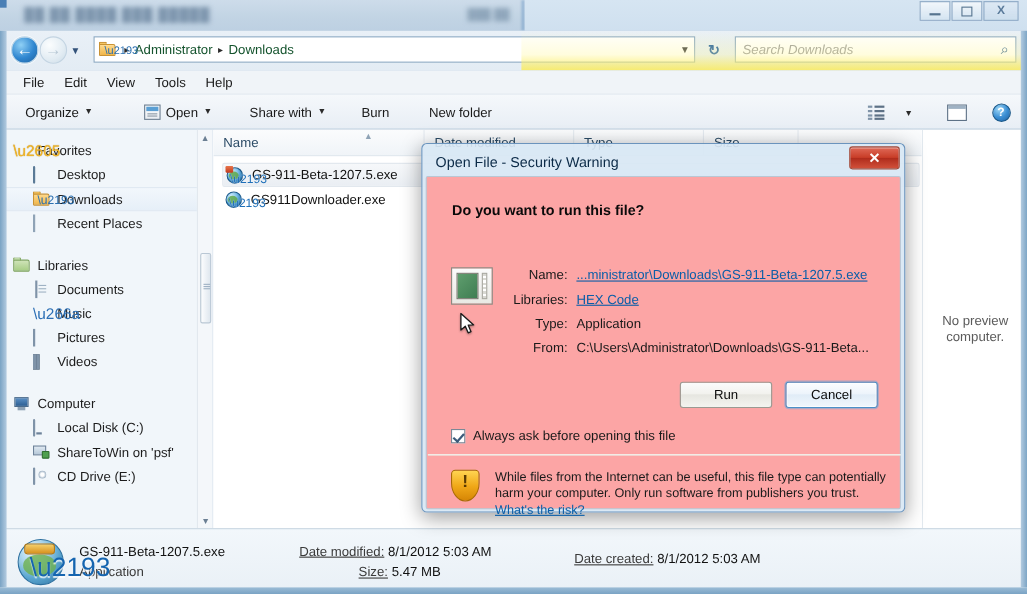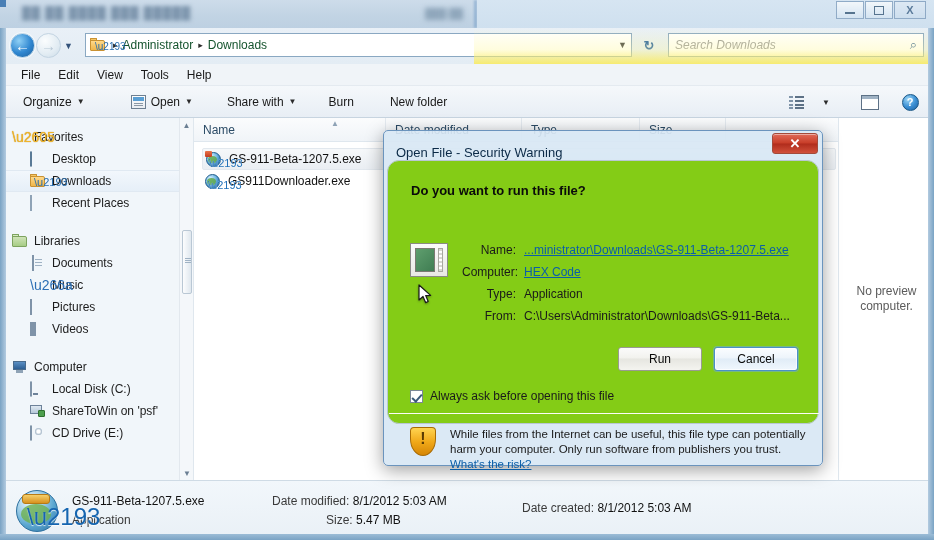--- a/index.html
+++ b/index.html
@@ -465,59 +465,59 @@
   }
   #details .bigicon .dlarrow {
     position:absolute; left:13px; top:17px; color:#1565b0; font-size:24px; line-height:1;
     text-shadow:0 1px 1px rgba(255,255,255,.8);
   }
   #details .col1 { width: 200px; }
   #details .col2 { width: 250px; }
   #details .col3 { width: 300px; }
   #details .l1 { font-size: 12px; color: #111; margin-bottom: 5px; white-space: nowrap; }
   #details .l2 { font-size: 12px; color: #3a3a3a; white-space: nowrap; }
-  #details .lbl { color: #3a3a3a; }
+  #details .lbl { color: #3a3a3a; text-decoration: underline; }
   #details .val { color: #111; }
 
   
   #dialog {
     position: absolute;
     left: 383px; top: 130px;
     width: 440px; height: 336px;
     border: 1px solid #6b94bd;
     border-radius: 5px;
     background: rgba(216,231,244,.92);
     box-shadow: 0 4px 18px rgba(0,0,0,.38);
     padding: 3px;
     z-index: 20;
   }
   #dialog-titlebar {
     height: 26px;
-    display: flex; align-items: flex-end;
+    display: flex; align-items: center;
     padding-left: 9px;
     position: relative;
   }
   #dialog-title {
     font-size: 13px; color: #0b2a47;
   }
   #dialog-close {
     position: absolute; right: 1px; top: -1px;
     width: 46px; height: 21px;
     border: 1px solid #a34a3a;
     border-radius: 3px;
     background: linear-gradient(180deg,#e06a58 0%,#c83d28 48%,#b02c1c 52%,#d1503a 100%);
     color: #fff; font-size: 13px; font-weight: bold;
     display: flex; align-items: center; justify-content: center;
     box-shadow: inset 0 1px 0 rgba(255,255,255,.45);
   }
   #dialog-body {
-    height: 264px;
-    background: #84cc16;
+    height: 303px;
+    background: #fca5a5;
     border: 1px solid #b9c7d4;
-    border-radius: 12px;
+    border-radius: 2px;
     position: relative;
   }
   #dlg-question {
     position: absolute; left: 23px; top: 22px;
     font-size: 13px; font-weight: bold; color: #0a0a0a;
   }
   #dlg-fileicon {
     position: absolute; left: 22px; top: 82px;
     width: 38px; height: 34px;
     background: linear-gradient(180deg,#fbfbfb,#e9e9e4);
@@ -917,21 +917,21 @@
       <span class="inner"></span>
         <span class="strip"></span>
     </div>
 
     <div id="dlg-fields">
       <div class="frow">
         <span class="flabel">Name:</span>
         <span class="fvalue link">...ministrator\Downloads\GS-911-Beta-1207.5.exe</span>
       </div>
       <div class="frow">
-        <span class="flabel">Computer:</span>
+        <span class="flabel">Libraries:</span>
         <span class="fvalue link bold">HEX Code</span>
       </div>
       <div class="frow">
         <span class="flabel">Type:</span>
         <span class="fvalue">Application</span>
       </div>
       <div class="frow">
         <span class="flabel">From:</span>
         <span class="fvalue">C:\Users\Administrator\Downloads\GS-911-Beta...</span>
       </div>

